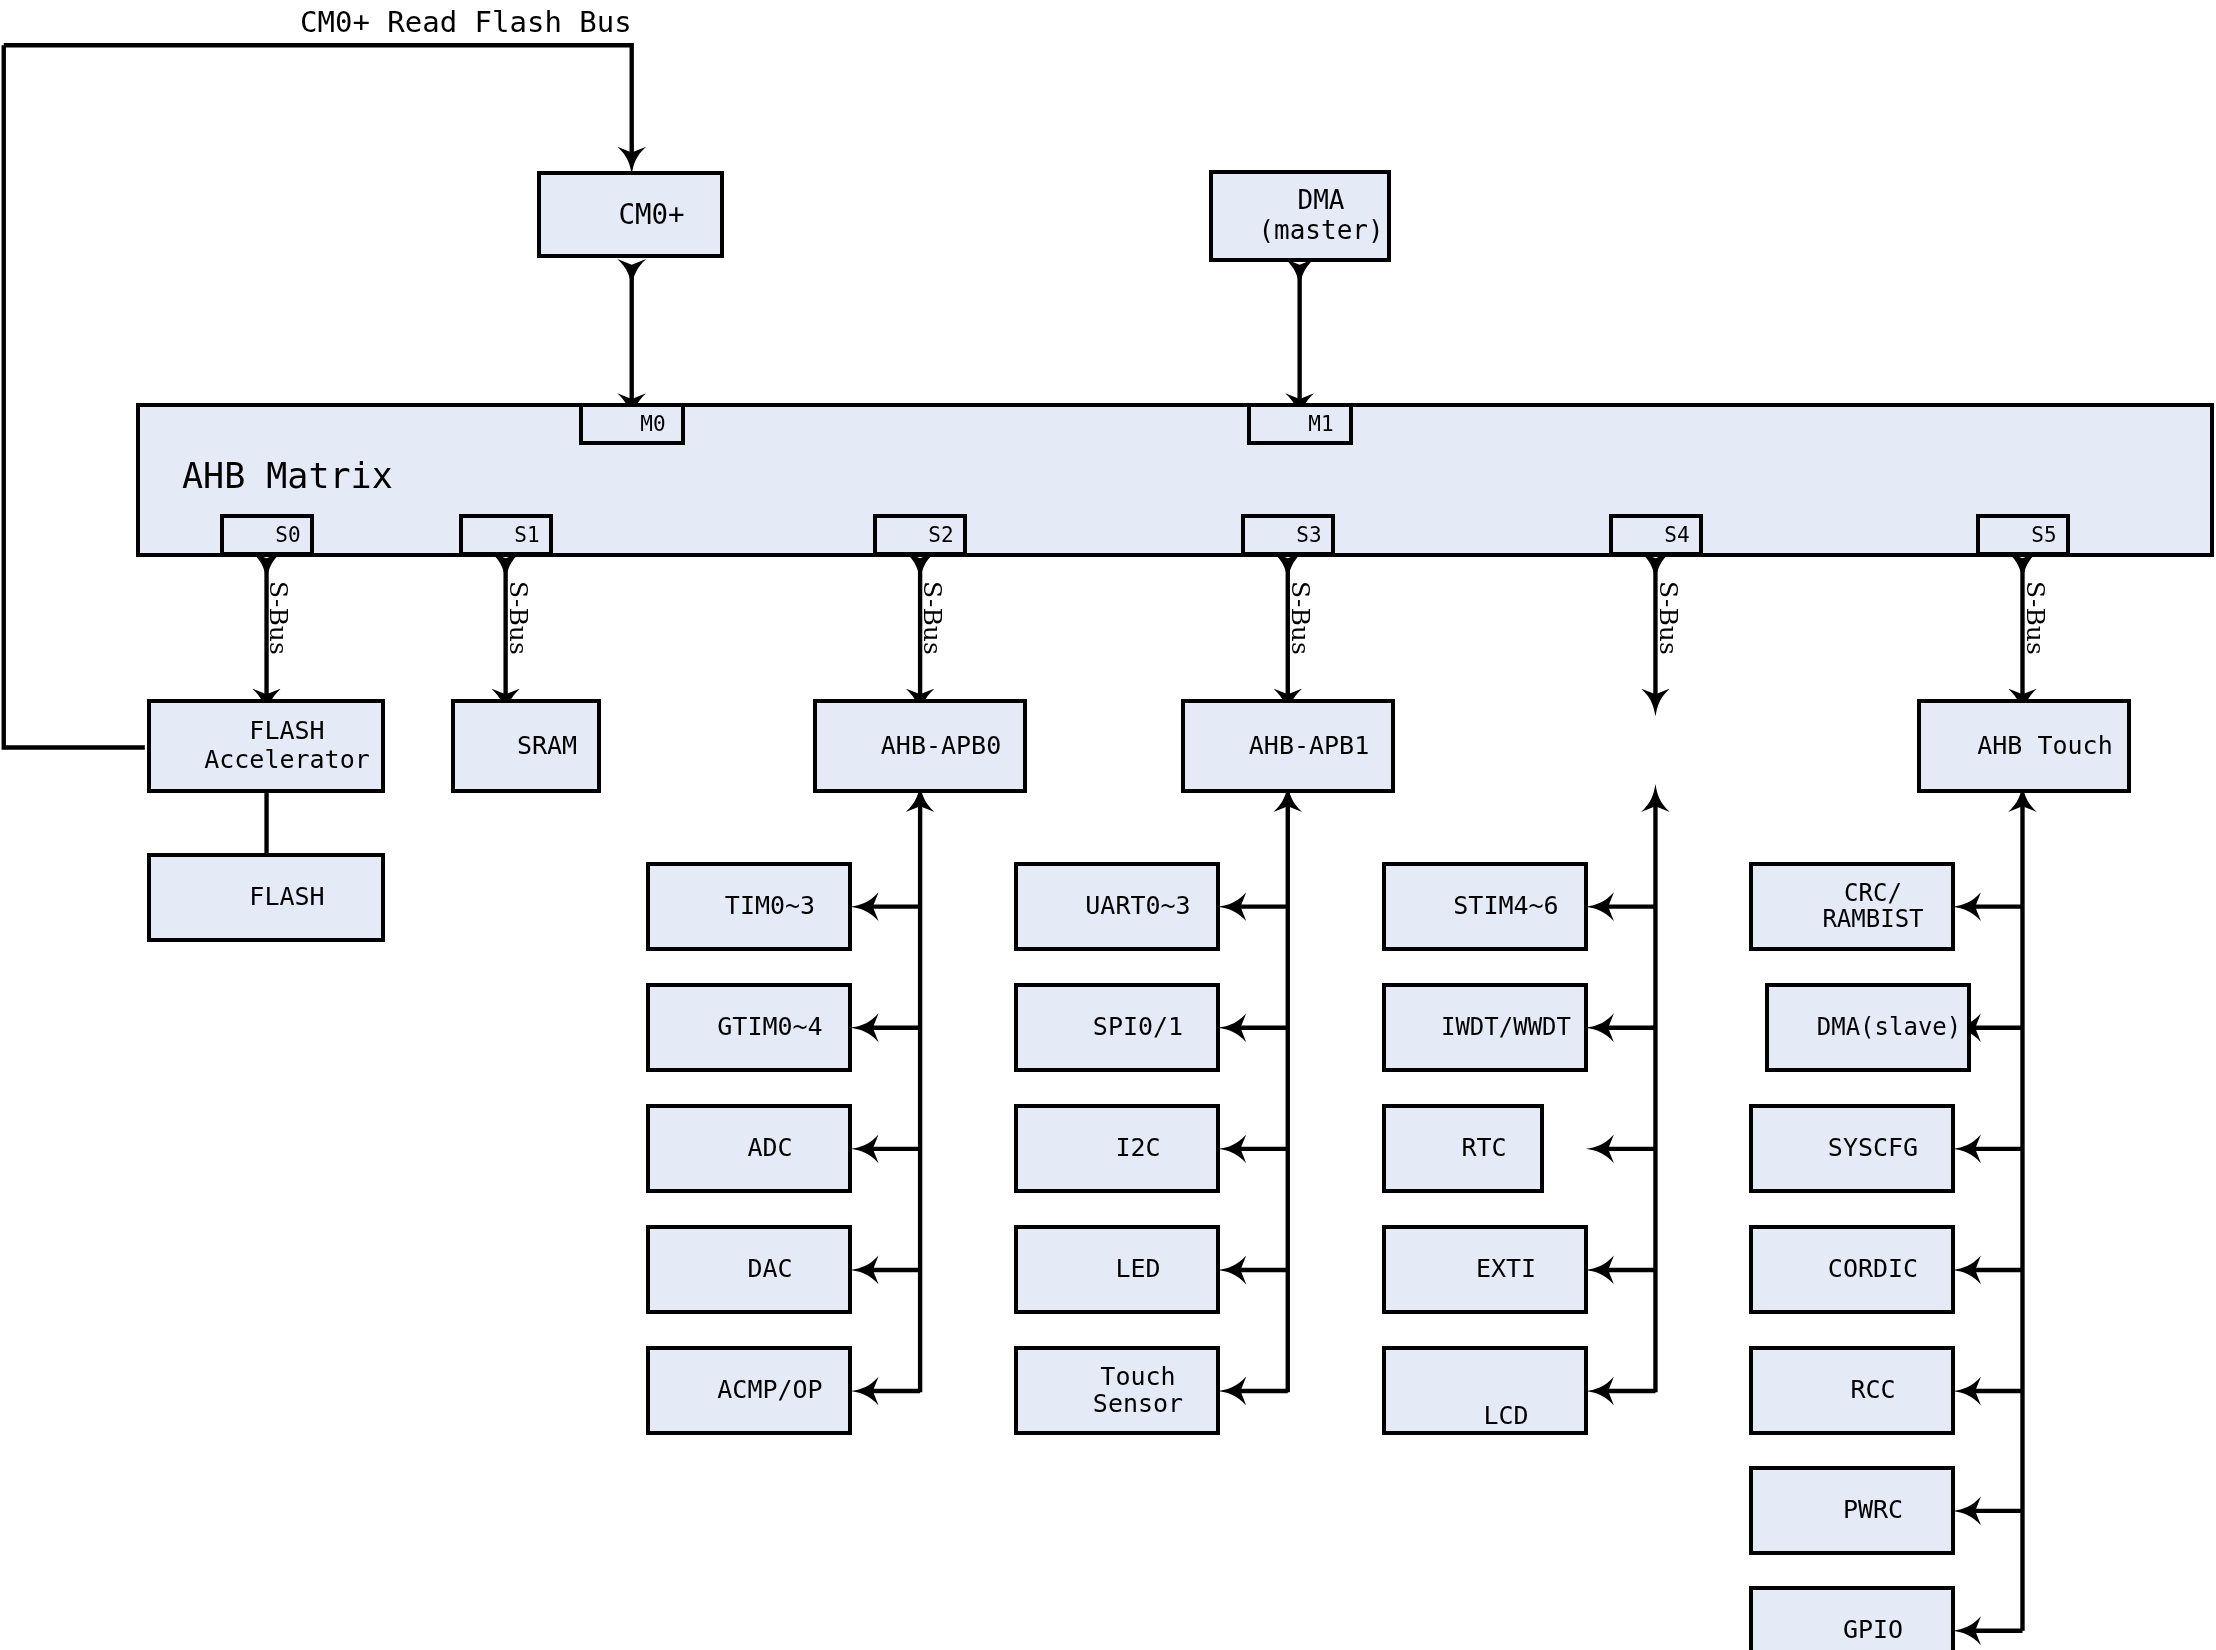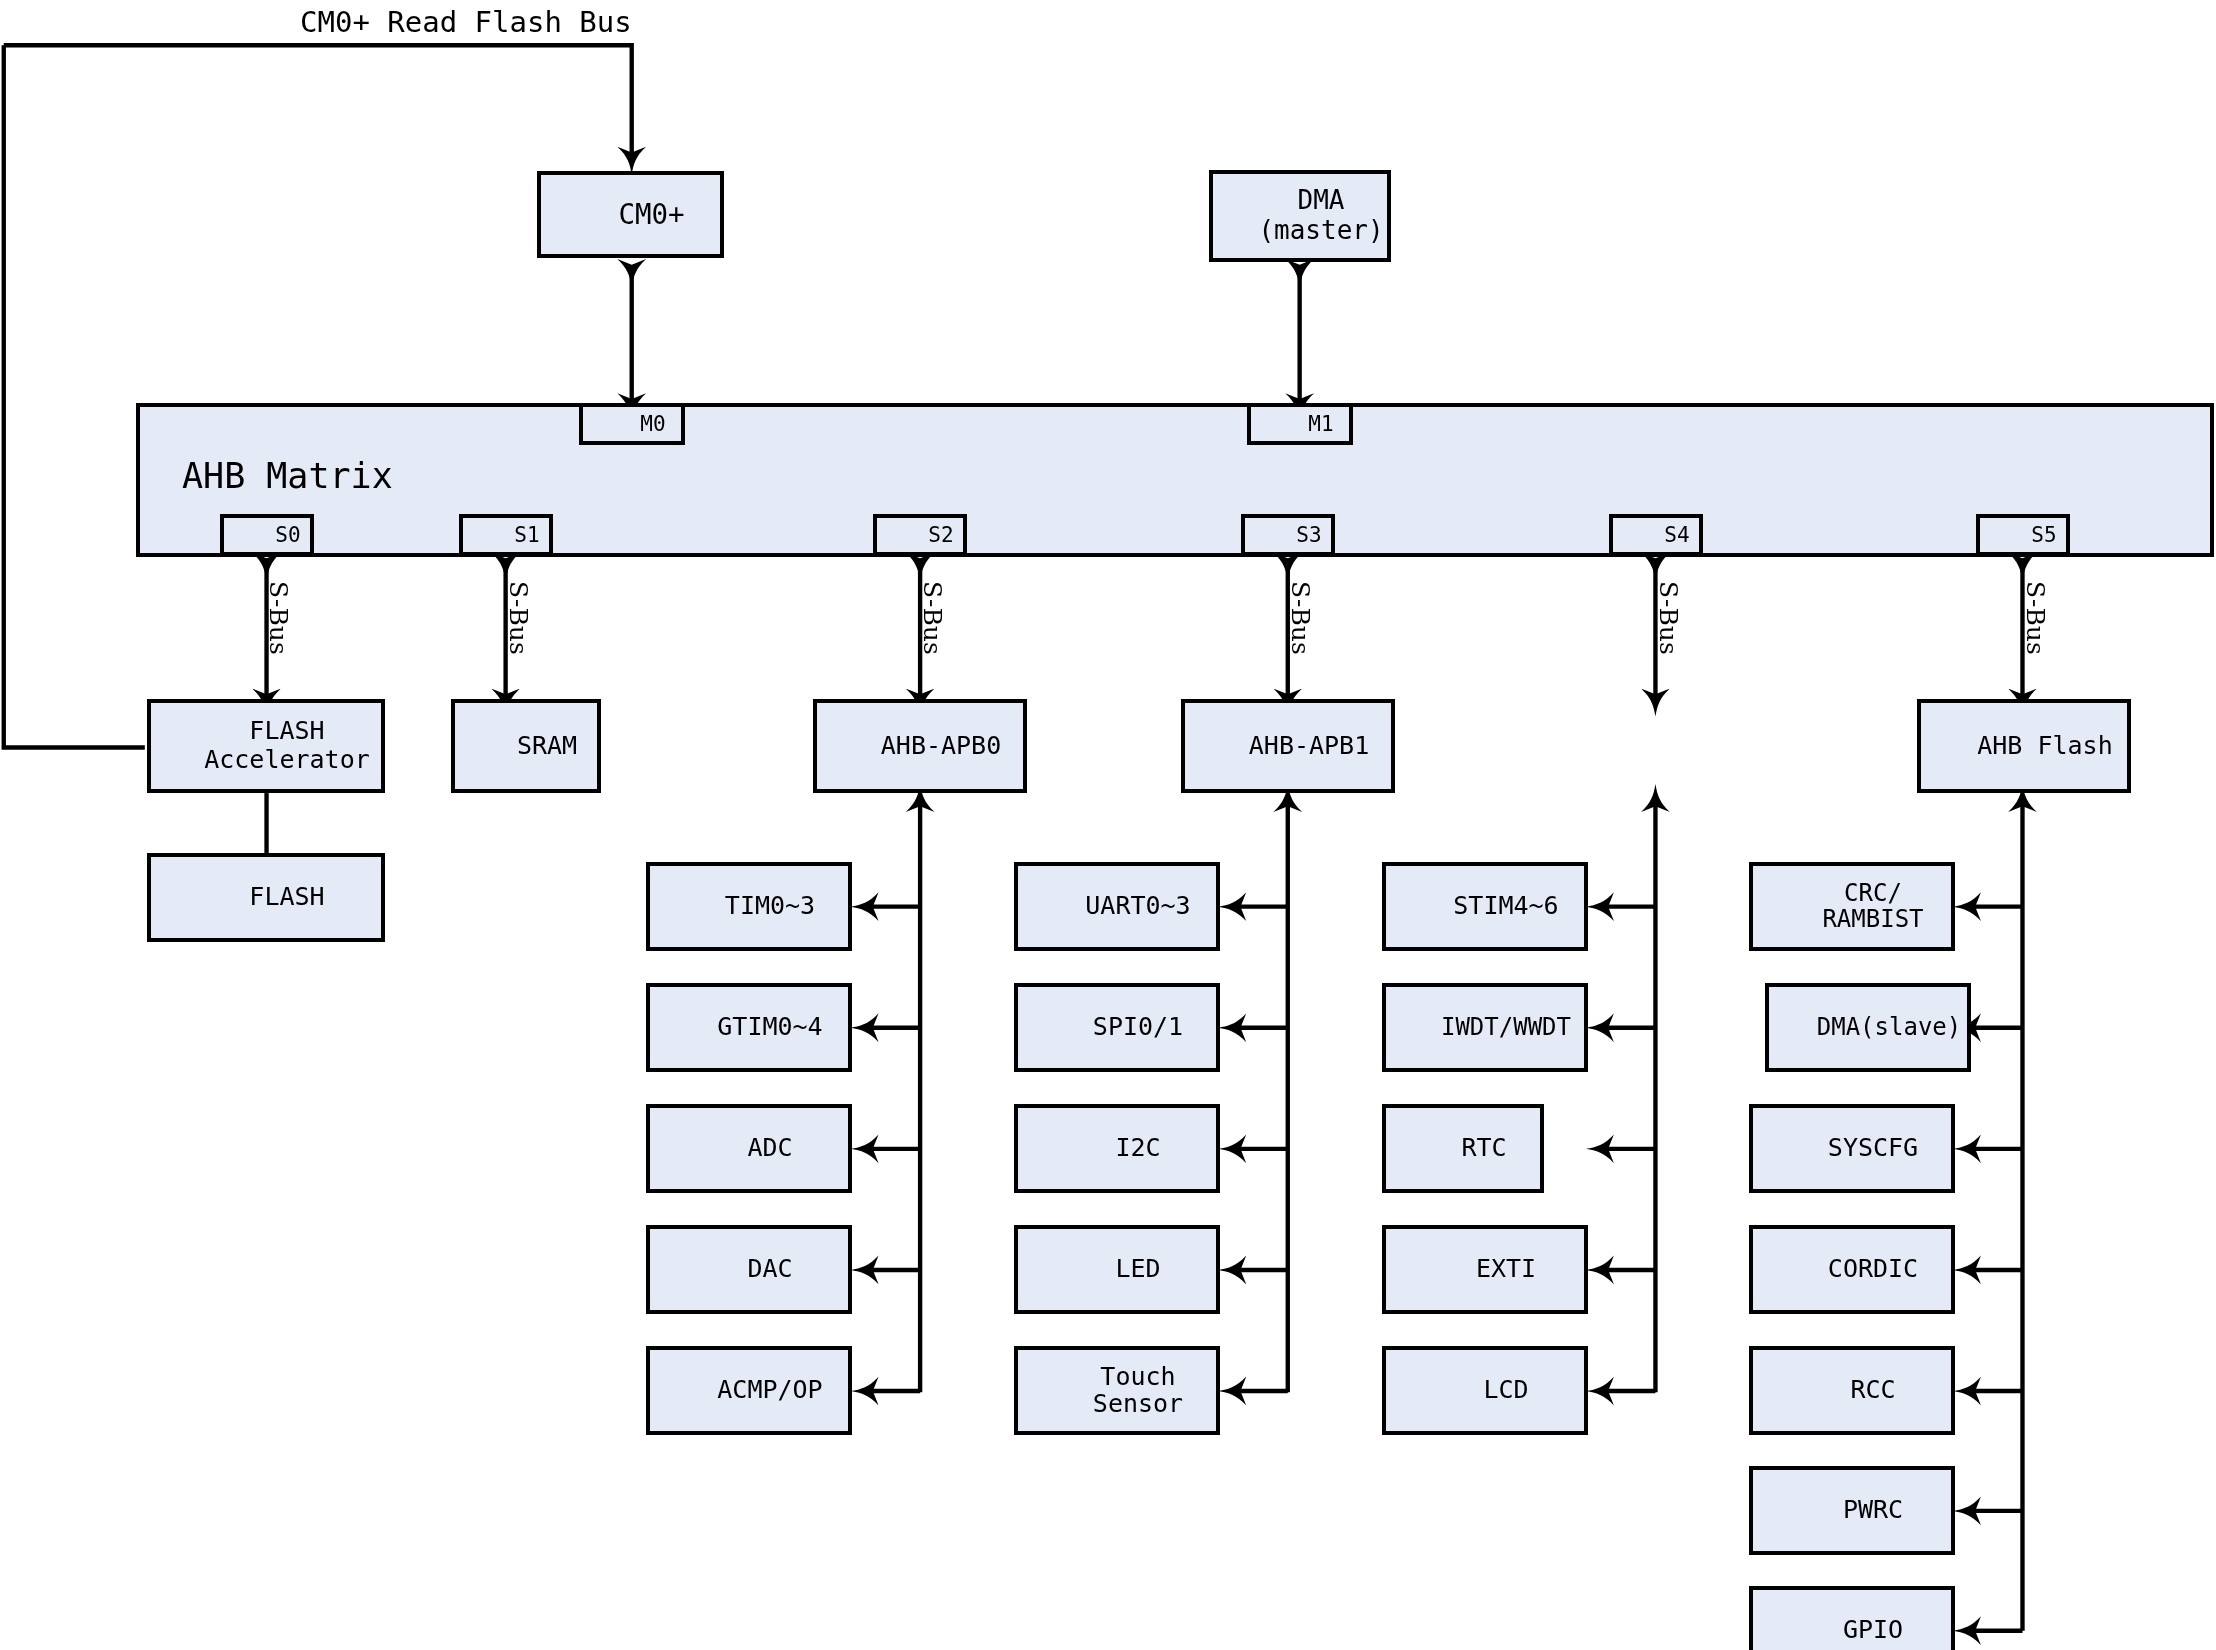--- a/index.html
+++ b/index.html
@@ -150,21 +150,21 @@
   <div class="box mono" style="left:813px;top:699px;width:214px;height:94px;font-size:25px;">
     <span>AHB-APB0</span>
   </div>
 
   <div class="box mono" style="left:1181px;top:699px;width:214px;height:94px;font-size:25px;">
     <span>AHB-APB1</span>
   </div>
 
 
   <div class="box mono" style="left:1917px;top:699px;width:214px;height:94px;font-size:25px;">
-    <span>AHB Flash</span>
+    <span>AHB Touch</span>
   </div>
 
   <div class="box mono" style="left:147px;top:853px;width:238px;height:89px;font-size:25px;">
     <span>FLASH</span>
   </div>
 
   <div class="box mono" style="left:646px;top:862px;width:206px;height:89px;font-size:25px;white-space:pre-line;">
     <span>TIM0~3</span>
   </div>
   <div class="box mono" style="left:646px;top:983px;width:206px;height:89px;font-size:25px;white-space:pre-line;">
@@ -202,21 +202,21 @@
   </div>
   <div class="box mono" style="left:1382px;top:983px;width:206px;height:89px;font-size:24px;">
     <span>IWDT/WWDT</span>
   </div>
   <div class="box mono" style="left:1382px;top:1104px;width:162px;height:89px;font-size:25px;">
     <span>RTC</span>
   </div>
   <div class="box mono" style="left:1382px;top:1225px;width:206px;height:89px;font-size:25px;">
     <span>EXTI</span>
   </div>
-  <div class="box mono" style="left:1382px;top:1346px;width:206px;height:89px;font-size:25px;">
+  <div class="box mono" style="left:1382px;top:1346px;width:206px;height:89px;font-size:25px;align-items:flex-end;">
     <span>LCD</span>
   </div>
 
   <div class="box mono" style="left:1749px;top:862px;width:206px;height:89px;font-size:24px;white-space:pre-line;line-height:1.05;">
     <span>CRC/
 RAMBIST</span>
   </div>
   <div class="box mono" style="left:1749px;top:983px;width:206px;height:89px;font-size:24px;margin-left:16px;">
     <span>DMA(slave)</span>
   </div>

